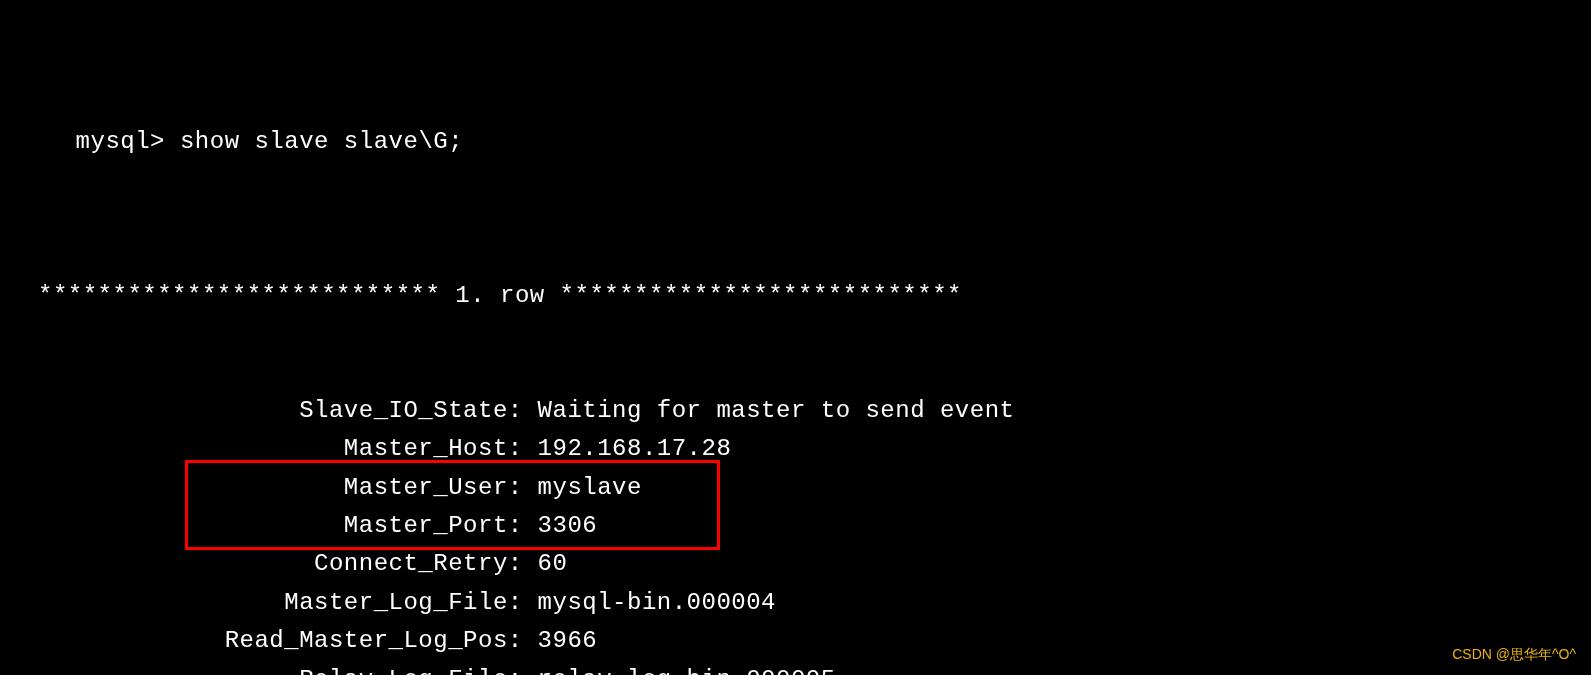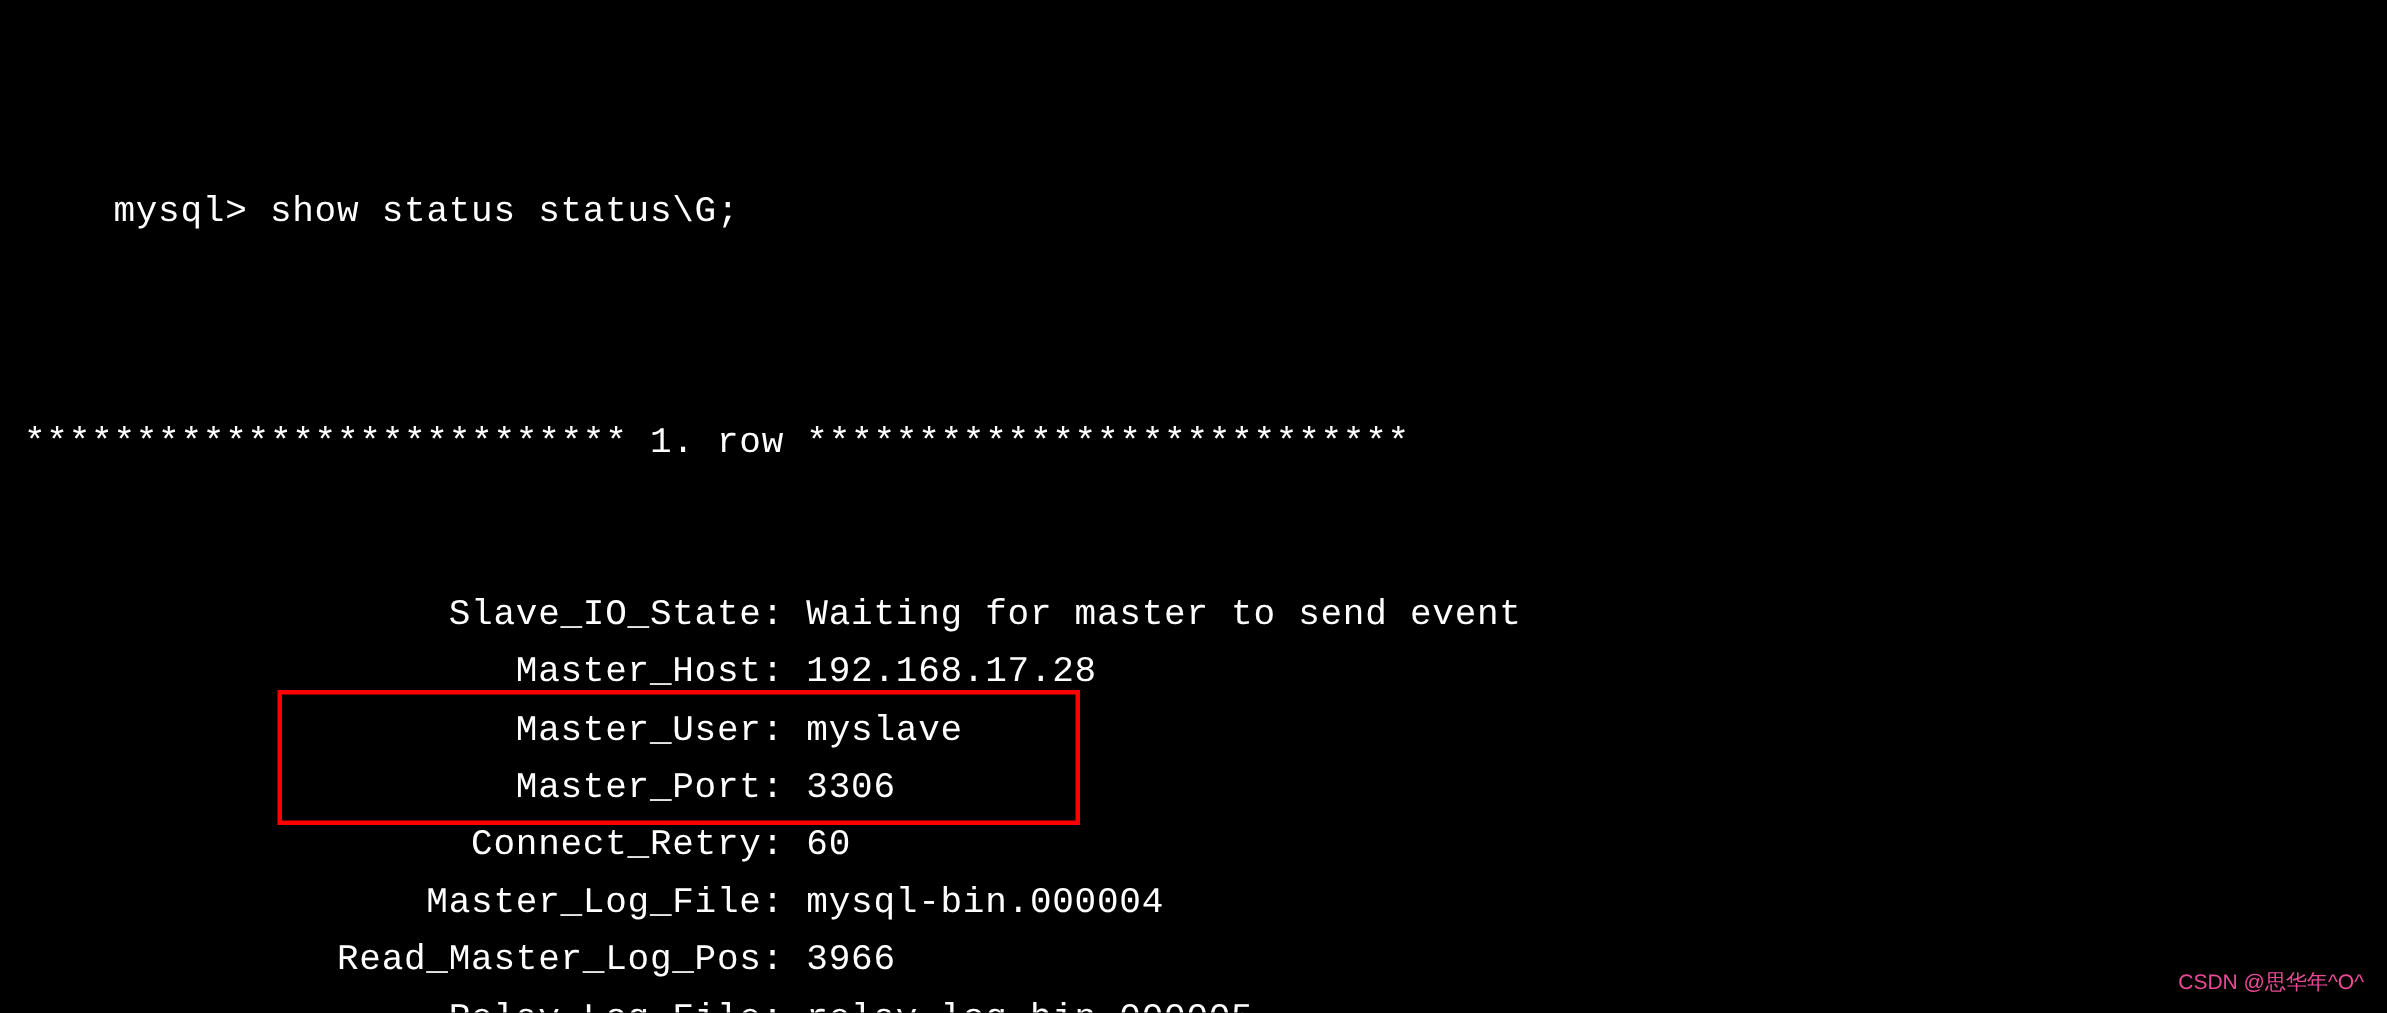--- a/index.html
+++ b/index.html
@@ -25,48 +25,49 @@
     }
     .prompt {
       display: inline;
       text-align: right;
     }
     .command {
       display: inline;
     }
     .row-header {
       display: block;
+      margin-left: 22px;
     }
     .status-line {
       display: block;
     }
     .highlight-box {
       position: absolute;
       border: 3px solid #ff0000;
       pointer-events: none;
       left: 185px;
       top: 460px;
       width: 535px;
       height: 90px;
     }
     .watermark {
       position: absolute;
       bottom: 10px;
       right: 15px;
-      color: #ec4899;
+      color: #eab308;
       font-size: 14px;
       font-family: sans-serif;
     }
   </style>
 </head>
 <body>
 
 <div class="terminal">
   <div>
-    <span class="prompt">mysql&gt; </span><span class="command">show status status\G;</span>
+    <span class="prompt">mysql&gt; </span><span class="command">show slave slave\G;</span>
   </div>
   <div class="row-header">*************************** 1. row ***************************</div>
   <div id="fields-container"><div class="status-line">                   Slave_IO_State: Waiting for master to send event</div><div class="status-line">                      Master_Host: 192.168.17.28</div><div class="status-line">                      Master_User: myslave</div><div class="status-line">                      Master_Port: 3306</div><div class="status-line">                    Connect_Retry: 60</div><div class="status-line">                  Master_Log_File: mysql-bin.000004</div><div class="status-line">              Read_Master_Log_Pos: 3966</div><div class="status-line">                   Relay_Log_File: relay-log-bin.000005</div></div>
 </div>
 
 <div class="highlight-box"></div>
 
 <div class="watermark">CSDN @思华年^O^</div>
 
 </body></html>

